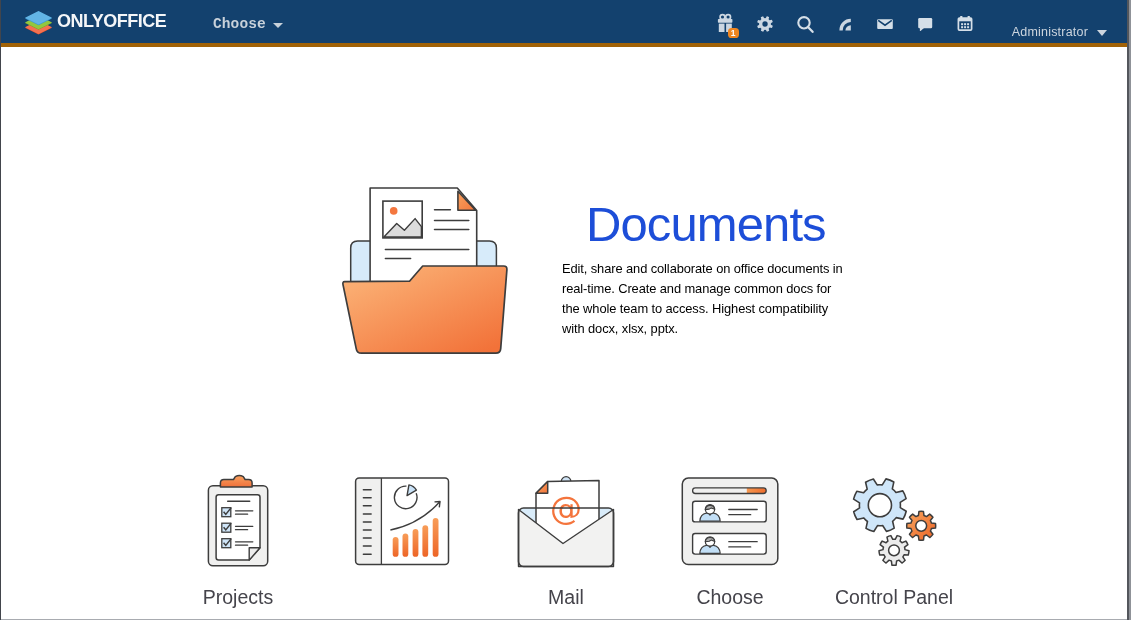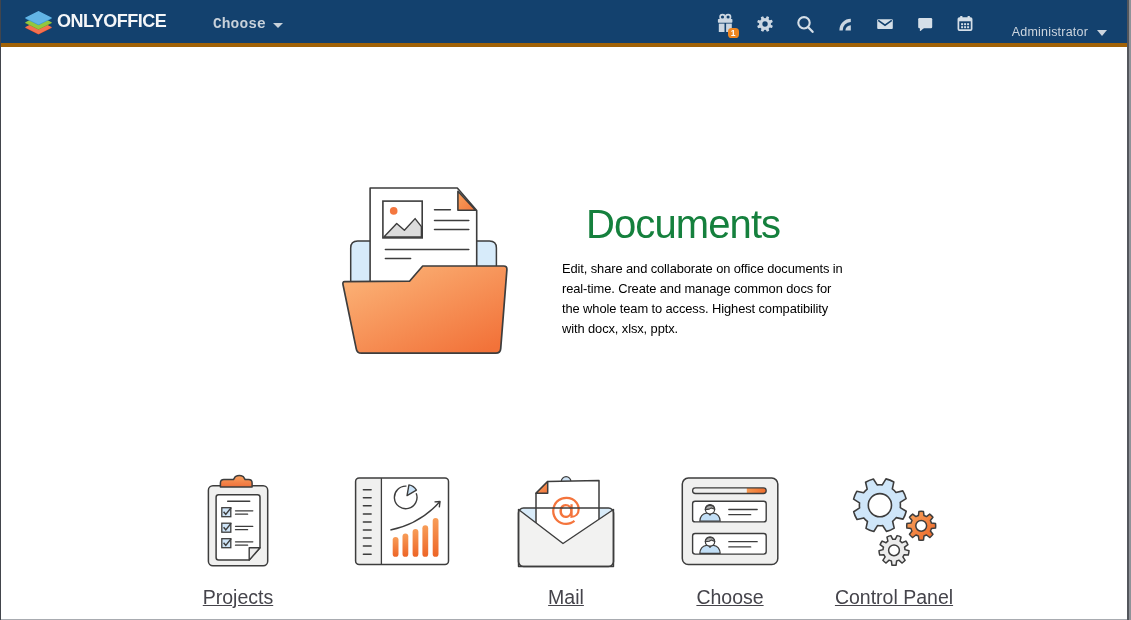--- a/index.html
+++ b/index.html
@@ -58,37 +58,36 @@
     position:absolute; left:22.6px; top:27.5px; width:11.2px; height:10.4px;
     background:#ef8621; border-radius:3.6px;
     color:#fff; font-size:8.5px; font-weight:bold;
     display:flex; align-items:center; justify-content:center;
   }
 
   
   .hero-illustration { position:absolute; left:340px; top:180px; }
   .hero-title {
     position:absolute; left:586px; top:200px;
-    font-size:40px; font-weight:400; color:#15803d; letter-spacing:-0.9px;
+    font-size:49px; font-weight:400; color:#1d4ed8; letter-spacing:-0.9px;
     line-height:48px; white-space:nowrap;
   }
   .hero-desc {
     position:absolute; left:562px; top:259px;
     font-size:12.9px; color:#000000; line-height:20px;
     letter-spacing:-0.1px; white-space:nowrap;
   }
 
   
   .module { position:absolute; top:474px; width:164px; height:146px; cursor:pointer; }
   .module svg { position:absolute; }
   .module-label {
     position:absolute; left:0; top:111px; width:164px;
     text-align:center; font-size:19.5px; color:#45444b; line-height:24px;
     white-space:nowrap;
-    text-decoration:underline;
   }
   .m-projects { left:156px; }
   .m-crm      { left:320px; }
   .m-mail     { left:484px; }
   .m-people   { left:648px; }
   .m-control  { left:812px; }
   .m-projects svg { left:40px; top:0; }
   .m-crm svg      { left:32px; top:0; }
   .m-mail svg     { left:30px; top:0; }
   .m-people svg   { left:30px; top:0; }

